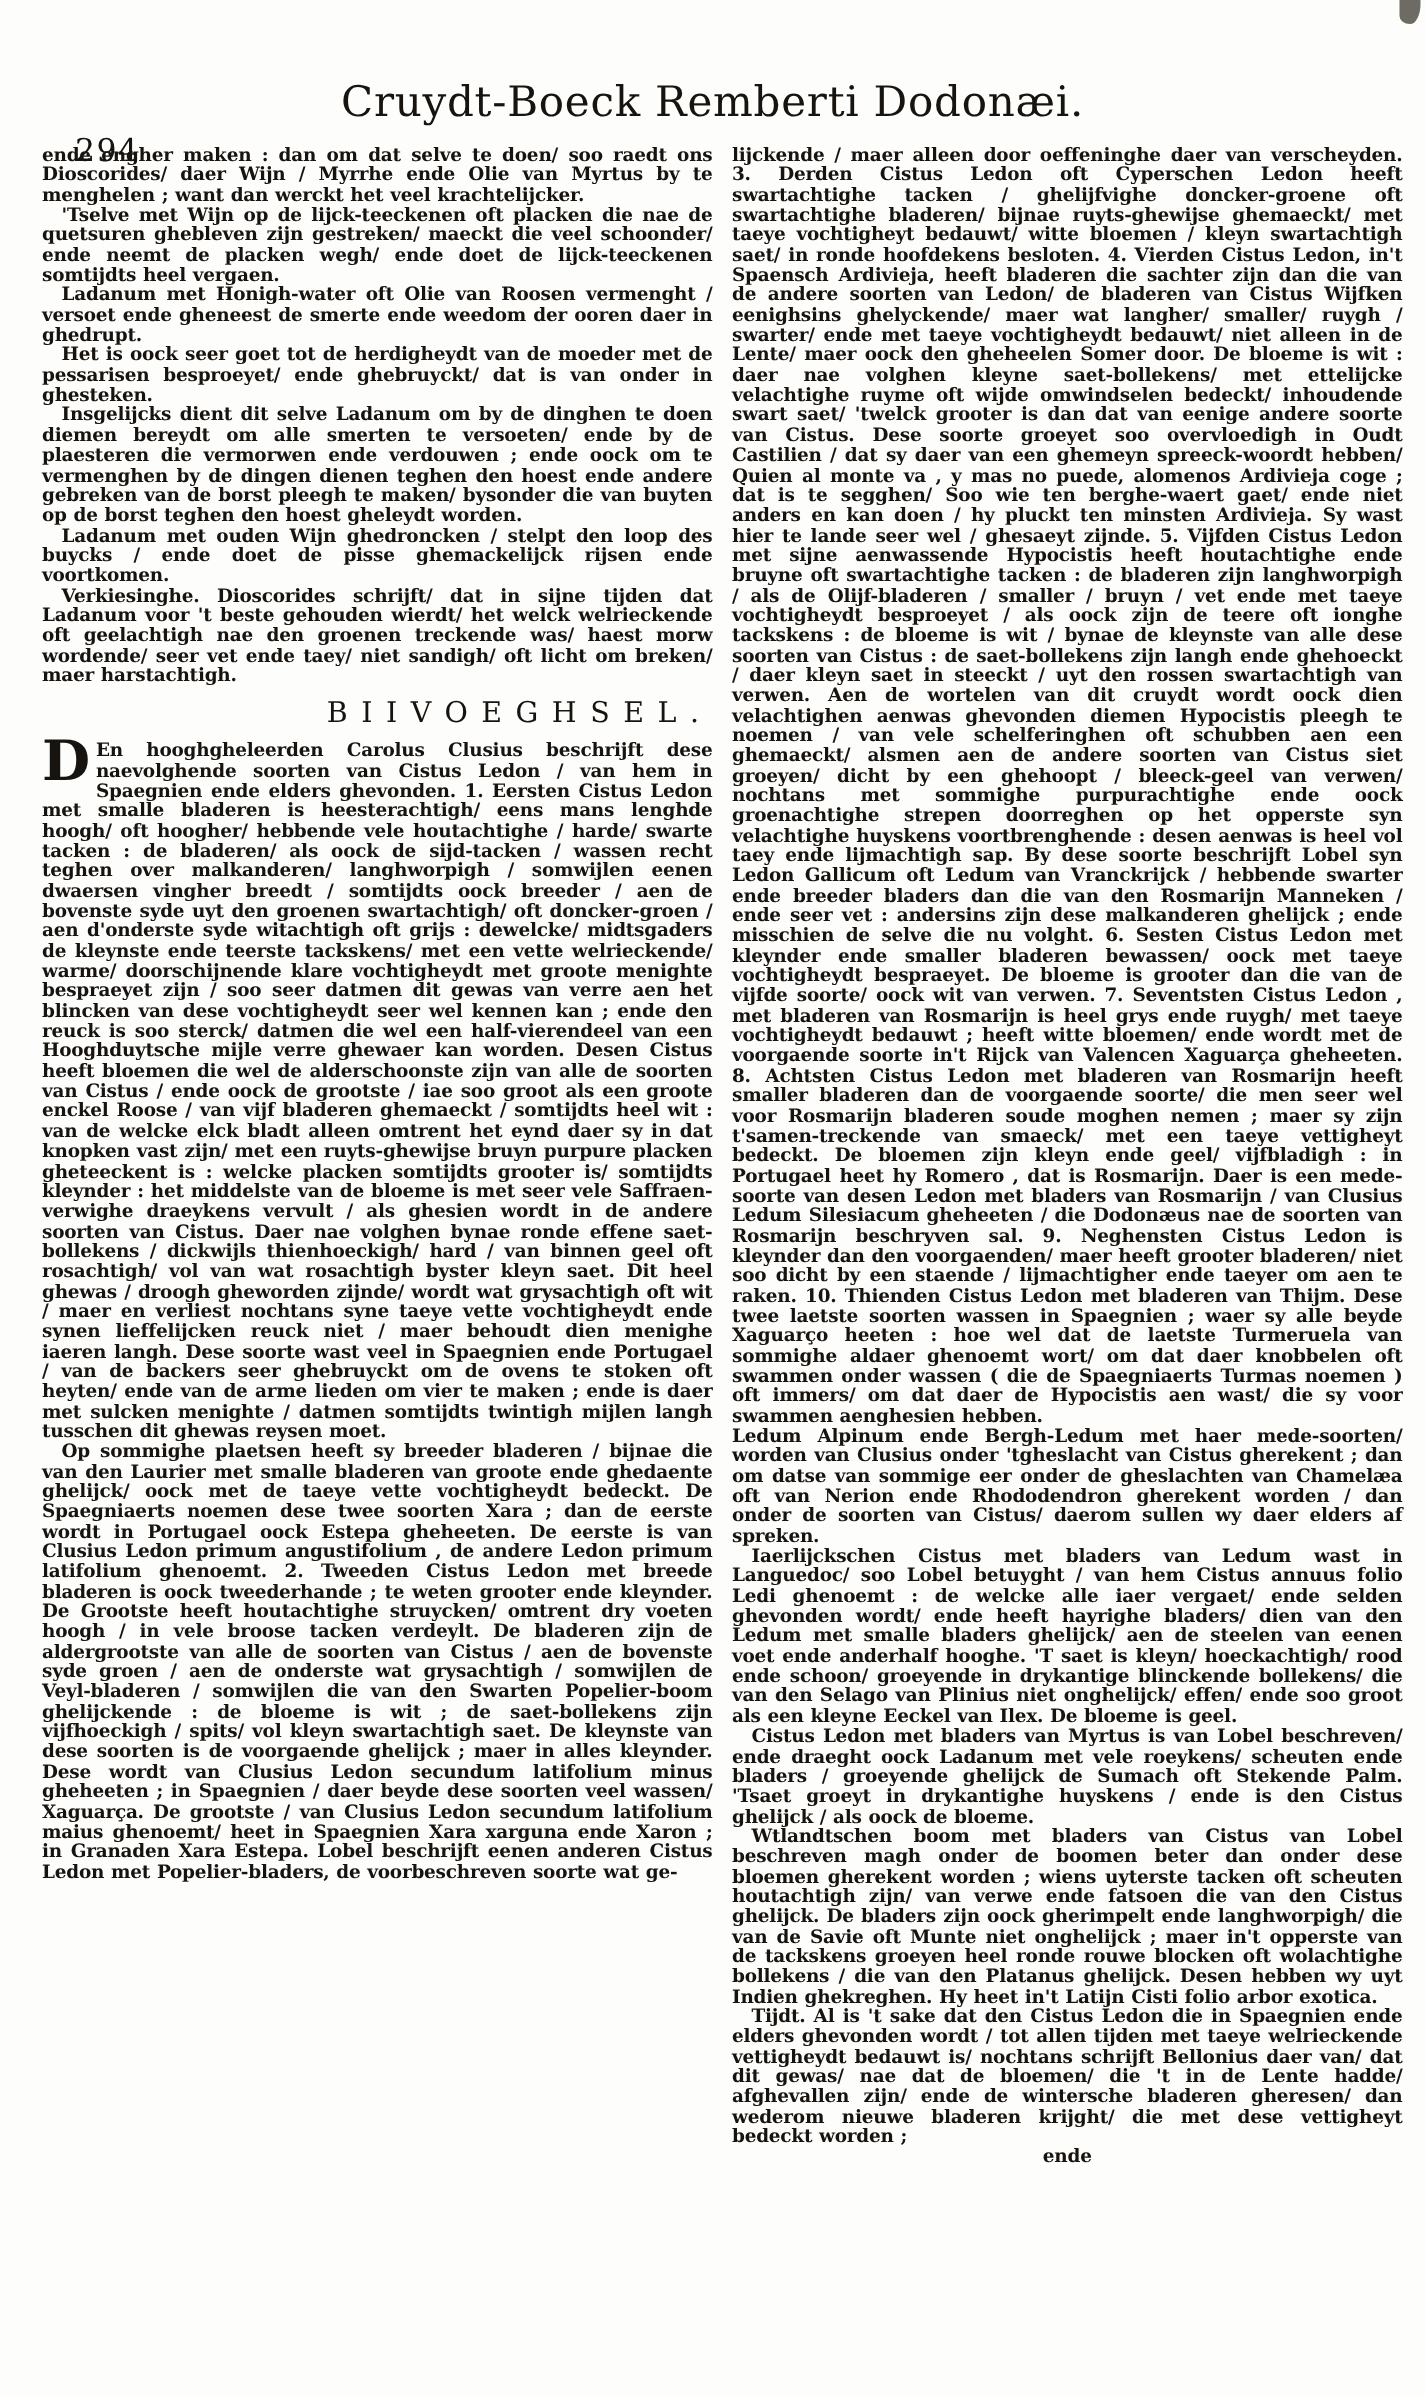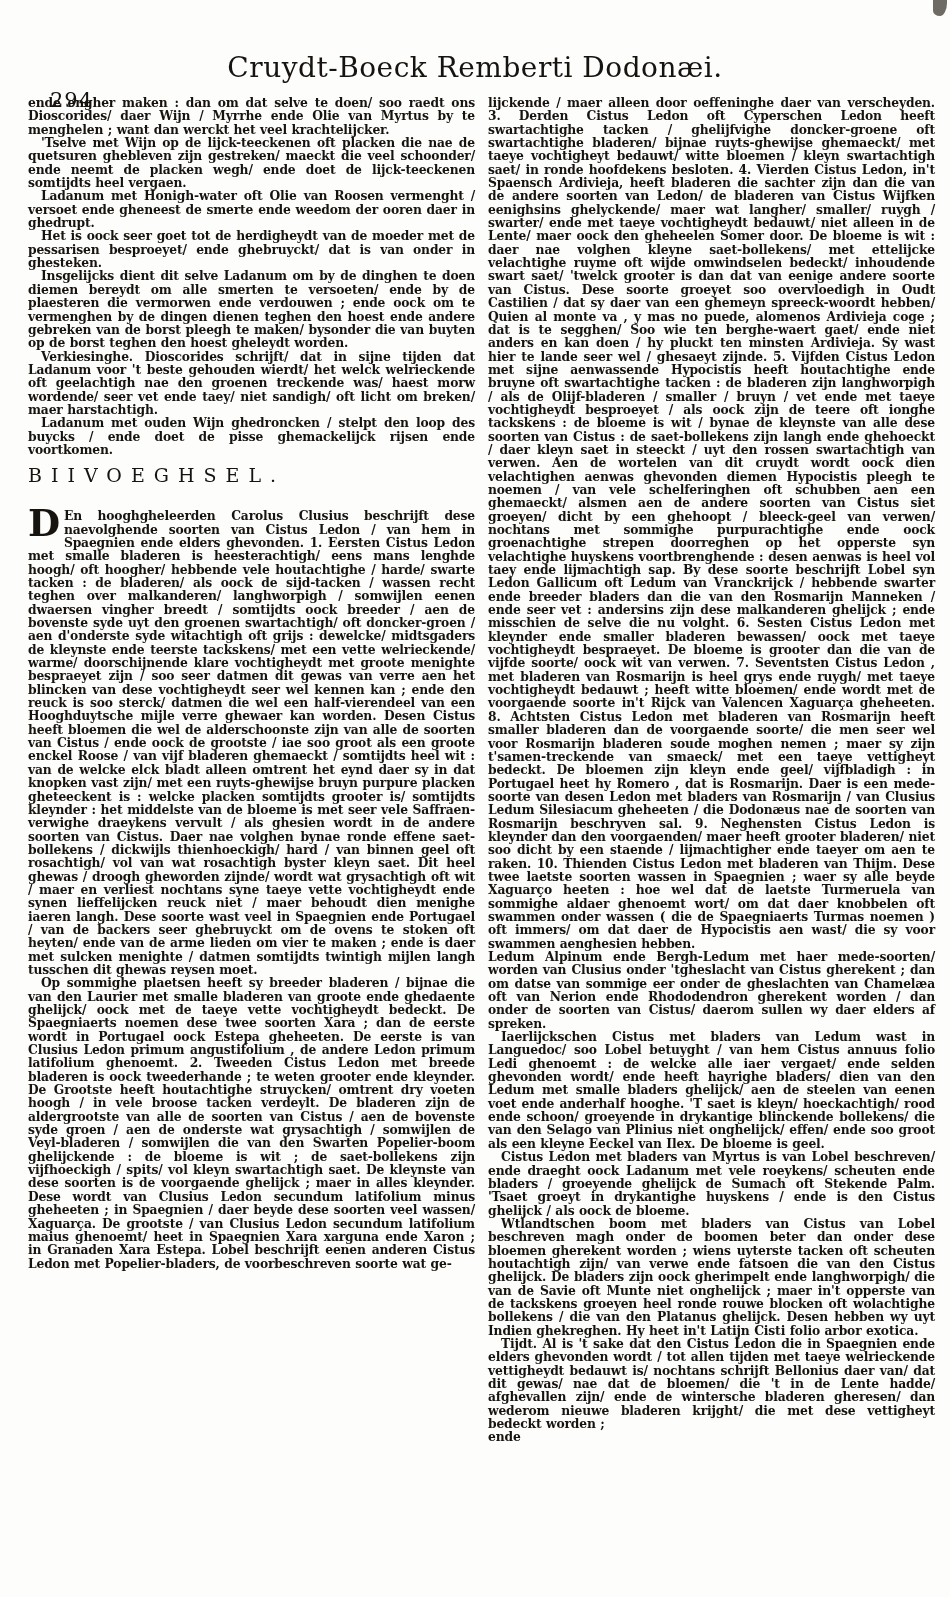--- a/index.html
+++ b/index.html
@@ -16,29 +16,29 @@
   .page-number{position:absolute;top:88px;left:50px;font-size:21px;letter-spacing:1px;}
   .columns{display:flex;gap:13px;padding:0 12px 0 28px;}
   .col{
     width:447px;text-align:justify;
     font-size:12.3px;line-height:13.35px;font-weight:bold;
     letter-spacing:-.15px;word-spacing:.4px;
   }
   .para{margin:0;text-indent:13px;}
   .para.body-cont{text-indent:0;}
   .para.heading{
-    text-align:left;text-indent:0;font-weight:normal;
-    font-size:19px;letter-spacing:9px;line-height:25px;margin:7px 0 21px;
+    text-align:right;text-indent:0;font-weight:normal;
+    font-size:19px;letter-spacing:9px;line-height:25px;margin:7px 0 5px;
   }
   .para.dropcap-para .dropcap{
     float:left;font-size:37px;line-height:27px;font-weight:bold;
     padding:1px 4px 0 0;
   }
   .para.dropcap-para{text-indent:0;}
-  .para.catchword{text-align:left;text-indent:0;}
+  .para.catchword{text-align:center;text-indent:0;}
   .smudge{
     position:absolute;top:0;right:3px;width:14px;height:16px;
     background:#4a463f;border-radius:0 0 60% 60%/0 0 100% 40%;opacity:.8;
   }
 </style>
 </head>
 <body>
 
 <div class="page">
   <div class="smudge"></div>
@@ -46,22 +46,22 @@
     <span class="page-number">294</span>
     <h1 class="book-title">Cruydt-Boeck Remberti Dodonæi.</h1>
   </div>
   <div class="columns">
     <div class="col col-left">
         <p class="para body-cont">ende engher maken : dan om dat selve te doen/ soo raedt ons Dioscorides/ daer Wijn / Myrrhe ende Olie van Myrtus by te menghelen ; want dan werckt het veel krachtelijcker.</p>
         <p class="para body">'Tselve met Wijn op de lijck-teeckenen oft placken die nae de quetsuren ghebleven zijn gestreken/ maeckt die veel schoonder/ ende neemt de placken wegh/ ende doet de lijck-teeckenen somtijdts heel vergaen.</p>
         <p class="para body">Ladanum met Honigh-water oft Olie van Roosen vermenght / versoet ende gheneest de smerte ende weedom der ooren daer in ghedrupt.</p>
         <p class="para body">Het is oock seer goet tot de herdigheydt van de moeder met de pessarisen besproeyet/ ende ghebruyckt/ dat is van onder in ghesteken.</p>
         <p class="para body">Insgelijcks dient dit selve Ladanum om by de dinghen te doen diemen bereydt om alle smerten te versoeten/ ende by de plaesteren die vermorwen ende verdouwen ; ende oock om te vermenghen by de dingen dienen teghen den hoest ende andere gebreken van de borst pleegh te maken/ bysonder die van buyten op de borst teghen den hoest gheleydt worden.</p>
+        <p class="para body">Ladanum met ouden Wijn ghedroncken / stelpt den loop des buycks / ende doet de pisse ghemackelijck rijsen ende voortkomen.</p>
         <p class="para body">Verkiesinghe.  Dioscorides schrijft/ dat in sijne tijden dat Ladanum voor 't beste gehouden wierdt/ het welck welrieckende oft geelachtigh nae den groenen treckende was/ haest morw wordende/ seer vet ende taey/ niet sandigh/ oft licht om breken/ maer harstachtigh.</p>
-        <p class="para body">Ladanum met ouden Wijn ghedroncken / stelpt den loop des buycks / ende doet de pisse ghemackelijck rijsen ende voortkomen.</p>
         <p class="para heading">BIIVOEGHSEL.</p>
         <p class="para dropcap-para"><span class="dropcap">D</span>En hooghgheleerden Carolus Clusius beschrijft dese naevolghende soorten van Cistus Ledon / van hem in Spaegnien ende elders ghevonden.  1.  Eersten Cistus Ledon met smalle bladeren is heesterachtigh/ eens mans lenghde hoogh/ oft hoogher/ hebbende vele houtachtighe / harde/ swarte tacken : de bladeren/ als oock de sijd-tacken / wassen recht teghen over malkanderen/ langhworpigh / somwijlen eenen dwaersen vingher breedt / somtijdts oock breeder / aen de bovenste syde uyt den groenen swartachtigh/ oft doncker-groen / aen d'onderste syde witachtigh oft grijs : dewelcke/ midtsgaders de kleynste ende teerste tackskens/ met een vette welrieckende/ warme/ doorschijnende klare vochtigheydt met groote menighte bespraeyet zijn / soo seer datmen dit gewas van verre aen het blincken van dese vochtigheydt seer wel kennen kan ; ende den reuck is soo sterck/ datmen die wel een half-vierendeel van een Hooghduytsche mijle verre ghewaer kan worden.  Desen Cistus heeft bloemen die wel de alderschoonste zijn van alle de soorten van Cistus / ende oock de grootste / iae soo groot als een groote enckel Roose / van vijf bladeren ghemaeckt / somtijdts heel wit : van de welcke elck bladt alleen omtrent het eynd daer sy in dat knopken vast zijn/ met een ruyts-ghewijse bruyn purpure placken gheteeckent is : welcke placken somtijdts grooter is/ somtijdts kleynder : het middelste van de bloeme is met seer vele Saffraen-verwighe draeykens vervult / als ghesien wordt in de andere soorten van Cistus.  Daer nae volghen bynae ronde effene saet-bollekens / dickwijls thienhoeckigh/ hard / van binnen geel oft rosachtigh/ vol van wat rosachtigh byster kleyn saet.  Dit heel ghewas / droogh gheworden zijnde/ wordt wat grysachtigh oft wit / maer en verliest nochtans syne taeye vette vochtigheydt ende synen lieffelijcken reuck niet / maer behoudt dien menighe iaeren langh.  Dese soorte wast veel in Spaegnien ende Portugael / van de backers seer ghebruyckt om de ovens te stoken oft heyten/ ende van de arme lieden om vier te maken ; ende is daer met sulcken menighte / datmen somtijdts twintigh mijlen langh tusschen dit ghewas reysen moet.</p>
         <p class="para body">Op sommighe plaetsen heeft sy breeder bladeren / bijnae die van den Laurier met smalle bladeren van groote ende ghedaente ghelijck/ oock met de taeye vette vochtigheydt bedeckt.  De Spaegniaerts noemen dese twee soorten Xara ; dan de eerste wordt in Portugael oock Estepa gheheeten.  De eerste is van Clusius Ledon primum angustifolium , de andere Ledon primum latifolium ghenoemt.  2.  Tweeden Cistus Ledon met breede bladeren is oock tweederhande ; te weten grooter ende kleynder.  De Grootste heeft houtachtighe struycken/ omtrent dry voeten hoogh / in vele broose tacken verdeylt.  De bladeren zijn de aldergrootste van alle de soorten van Cistus / aen de bovenste syde groen / aen de onderste wat grysachtigh / somwijlen de Veyl-bladeren / somwijlen die van den Swarten Popelier-boom ghelijckende : de bloeme is wit ; de saet-bollekens zijn vijfhoeckigh / spits/ vol kleyn swartachtigh saet.  De kleynste van dese soorten is de voorgaende ghelijck ; maer in alles kleynder.  Dese wordt van Clusius Ledon secundum latifolium minus gheheeten ; in Spaegnien / daer beyde dese soorten veel wassen/ Xaguarça.  De grootste / van Clusius Ledon secundum latifolium maius ghenoemt/ heet in Spaegnien Xara xarguna ende Xaron ; in Granaden Xara Estepa.  Lobel beschrijft eenen anderen Cistus Ledon met Popelier-bladers, de voorbeschreven soorte wat ge-</p>
       </div>
     <div class="col col-right">
         <p class="para body-cont">lijckende / maer alleen door oeffeninghe daer van verscheyden.  3.  Derden Cistus Ledon oft Cyperschen Ledon heeft swartachtighe tacken / ghelijfvighe doncker-groene oft swartachtighe bladeren/ bijnae ruyts-ghewijse ghemaeckt/ met taeye vochtigheyt bedauwt/ witte bloemen / kleyn swartachtigh saet/ in ronde hoofdekens besloten.  4.  Vierden Cistus Ledon, in't Spaensch Ardivieja, heeft bladeren die sachter zijn dan die van de andere soorten van Ledon/ de bladeren van Cistus Wijfken eenighsins ghelyckende/ maer wat langher/ smaller/ ruygh / swarter/ ende met taeye vochtigheydt bedauwt/ niet alleen in de Lente/ maer oock den gheheelen Somer door.  De bloeme is wit : daer nae volghen kleyne saet-bollekens/ met ettelijcke velachtighe ruyme oft wijde omwindselen bedeckt/ inhoudende swart saet/ 'twelck grooter is dan dat van eenige andere soorte van Cistus.  Dese soorte groeyet soo overvloedigh in Oudt Castilien / dat sy daer van een ghemeyn spreeck-woordt hebben/ Quien al monte va , y mas no puede, alomenos Ardivieja coge ; dat is te segghen/ Soo wie ten berghe-waert gaet/ ende niet anders en kan doen / hy pluckt ten minsten Ardivieja.  Sy wast hier te lande seer wel / ghesaeyt zijnde.  5.  Vijfden Cistus Ledon met sijne aenwassende Hypocistis heeft houtachtighe ende bruyne oft swartachtighe tacken : de bladeren zijn langhworpigh / als de Olijf-bladeren / smaller / bruyn / vet ende met taeye vochtigheydt besproeyet / als oock zijn de teere oft ionghe tackskens : de bloeme is wit / bynae de kleynste van alle dese soorten van Cistus : de saet-bollekens zijn langh ende ghehoeckt / daer kleyn saet in steeckt / uyt den rossen swartachtigh van verwen.  Aen de wortelen van dit cruydt wordt oock dien velachtighen aenwas ghevonden diemen Hypocistis pleegh te noemen / van vele schelferinghen oft schubben aen een ghemaeckt/ alsmen aen de andere soorten van Cistus siet groeyen/ dicht by een ghehoopt / bleeck-geel van verwen/ nochtans met sommighe purpurachtighe ende oock groenachtighe strepen doorreghen op het opperste syn velachtighe huyskens voortbrenghende : desen aenwas is heel vol taey ende lijmachtigh sap.  By dese soorte beschrijft Lobel syn Ledon Gallicum oft Ledum van Vranckrijck / hebbende swarter ende breeder bladers dan die van den Rosmarijn Manneken / ende seer vet : andersins zijn dese malkanderen ghelijck ; ende misschien de selve die nu volght.  6.  Sesten Cistus Ledon met kleynder ende smaller bladeren bewassen/ oock met taeye vochtigheydt bespraeyet.  De bloeme is grooter dan die van de vijfde soorte/ oock wit van verwen.  7.  Seventsten Cistus Ledon , met bladeren van Rosmarijn is heel grys ende ruygh/ met taeye vochtigheydt bedauwt ; heeft witte bloemen/ ende wordt met de voorgaende soorte in't Rijck van Valencen Xaguarça gheheeten.  8.  Achtsten Cistus Ledon met bladeren van Rosmarijn heeft smaller bladeren dan de voorgaende soorte/ die men seer wel voor Rosmarijn bladeren soude moghen nemen ; maer sy zijn t'samen-treckende van smaeck/ met een taeye vettigheyt bedeckt.  De bloemen zijn kleyn ende geel/ vijfbladigh : in Portugael heet hy Romero , dat is Rosmarijn.  Daer is een mede-soorte van desen Ledon met bladers van Rosmarijn / van Clusius Ledum Silesiacum gheheeten / die Dodonæus nae de soorten van Rosmarijn beschryven sal.  9.  Neghensten Cistus Ledon is kleynder dan den voorgaenden/ maer heeft grooter bladeren/ niet soo dicht by een staende / lijmachtigher ende taeyer om aen te raken.  10.  Thienden Cistus Ledon met bladeren van Thijm.  Dese twee laetste soorten wassen in Spaegnien ; waer sy alle beyde Xaguarço heeten : hoe wel dat de laetste Turmeruela van sommighe aldaer ghenoemt wort/ om dat daer knobbelen oft swammen onder wassen ( die de Spaegniaerts Turmas noemen )  oft immers/ om dat daer de Hypocistis aen wast/ die sy voor swammen aenghesien hebben.</p>
         <p class="para body-cont">Ledum Alpinum ende Bergh-Ledum met haer mede-soorten/ worden van Clusius onder 'tgheslacht van Cistus gherekent ; dan om datse van sommige eer onder de gheslachten van Chamelæa oft van Nerion ende Rhododendron gherekent worden / dan onder de soorten van Cistus/ daerom sullen wy daer elders af spreken.</p>
         <p class="para body">Iaerlijckschen Cistus met bladers van Ledum wast in Languedoc/ soo Lobel betuyght / van hem Cistus annuus folio Ledi ghenoemt : de welcke alle iaer vergaet/ ende selden ghevonden wordt/ ende heeft hayrighe bladers/ dien van den Ledum met smalle bladers ghelijck/ aen de steelen van eenen voet ende anderhalf hooghe. 'T saet is kleyn/ hoeckachtigh/ rood ende schoon/ groeyende in drykantige blinckende bollekens/ die van den Selago van Plinius niet onghelijck/ effen/ ende soo groot als een kleyne Eeckel van Ilex.  De bloeme is geel.</p>
         <p class="para body">Cistus Ledon met bladers van Myrtus is van Lobel beschreven/ ende draeght oock Ladanum met vele roeykens/ scheuten ende bladers / groeyende ghelijck de Sumach oft Stekende Palm. 'Tsaet groeyt in drykantighe huyskens / ende is den Cistus ghelijck / als oock de bloeme.</p>
         <p class="para body">Wtlandtschen boom met bladers van Cistus van Lobel beschreven magh onder de boomen beter dan onder dese bloemen gherekent worden ; wiens uyterste tacken oft scheuten houtachtigh zijn/ van verwe ende fatsoen die van den Cistus ghelijck.  De bladers zijn oock gherimpelt ende langhworpigh/ die van de Savie oft Munte niet onghelijck ; maer in't opperste van de tackskens groeyen heel ronde rouwe blocken oft wolachtighe bollekens / die van den Platanus ghelijck.  Desen hebben wy uyt Indien ghekreghen.  Hy heet in't Latijn Cisti folio arbor exotica.</p>

